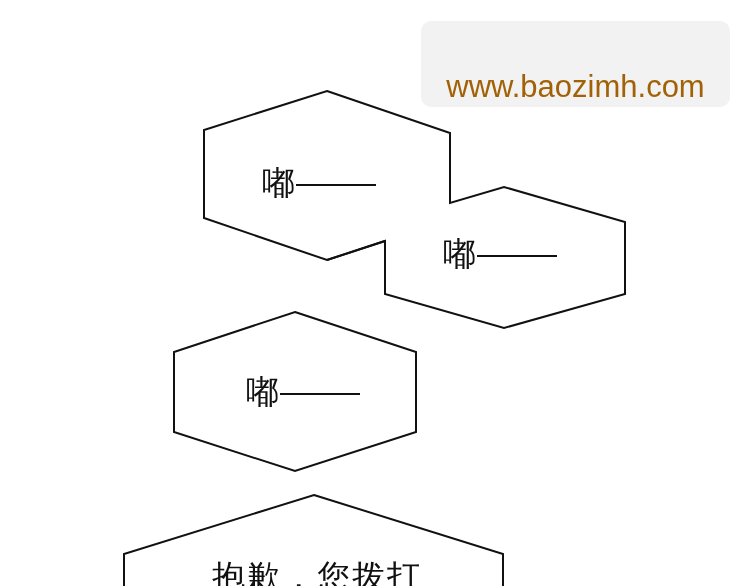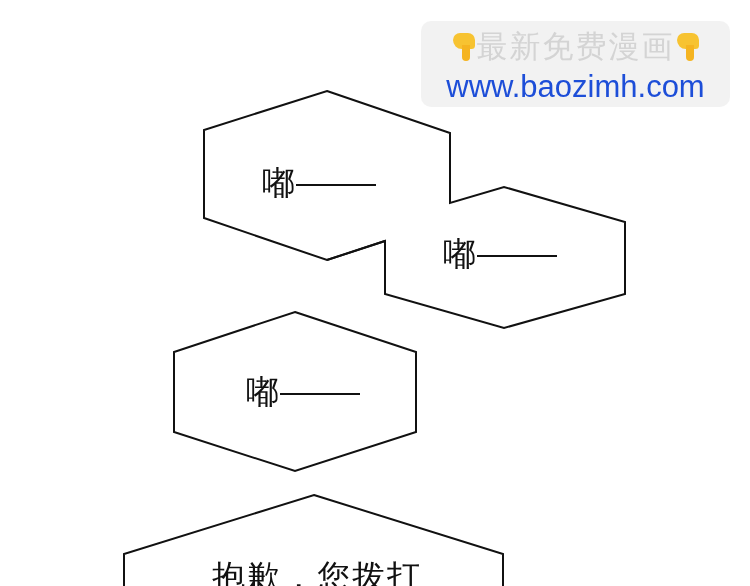--- a/index.html
+++ b/index.html
@@ -4,21 +4,21 @@
 <style>
   html, body { margin: 0; padding: 0; background: #ffffff; }
   body { width: 750px; height: 586px; position: relative; overflow: hidden; font-family: "DejaVu Sans", sans-serif; }
   .panel { position: absolute; left: 0; top: 0; width: 750px; height: 586px; }
   svg.bubbles { position: absolute; left: 0; top: 0; }
   .sfx { position: absolute; font-size: 33px; color: #111; line-height: 1; white-space: nowrap; }
   .sfx .dash { display: inline-block; width: 80px; height: 2px; background: #111; vertical-align: middle; margin-left: 1px; }
   .caption { position: absolute; font-size: 33px; color: #111; line-height: 1; white-space: nowrap; letter-spacing: 2px; }
   .watermark { position: absolute; left: 421px; top: 21px; width: 309px; height: 86px; background: rgba(240,240,240,0.85); border-radius: 10px; }
   .wm-line1 { position: absolute; left: 0; top: 10px; width: 309px; text-align: center; font-size: 31px; color: #d4d4d4; letter-spacing: 2px; line-height: 1; }
-  .wm-line2 { position: absolute; left: 0; top: 50px; width: 309px; text-align: center; font-size: 31px; color: #1d4ed8; line-height: 1; font-family: "Liberation Sans", sans-serif; }
+  .wm-line2 { position: absolute; left: 0; top: 50px; width: 309px; text-align: center; font-size: 31px; color: #a16207; line-height: 1; font-family: "Liberation Sans", sans-serif; }
   .hand { display: inline-block; width: 26px; height: 30px; position: relative; vertical-align: -4px; }
   .hand::before { content: ""; position: absolute; left: 2px; top: 2px; width: 22px; height: 16px; background: #f7c331; border-radius: 8px 8px 4px 10px; }
   .hand::after { content: ""; position: absolute; left: 11px; top: 14px; width: 8px; height: 16px; background: #f5b421; border-radius: 0 0 5px 5px; }
 </style>
 </head>
 <body>
 
 <div class="panel">
 
   <svg class="bubbles" width="750" height="586" viewBox="0 0 750 586">
@@ -36,19 +36,16 @@
     <span>嘟</span><span class="dash"></span>
   </div>
 
   <div class="sfx" style="left:246px; top:375px;">
     <span>嘟</span><span class="dash"></span>
   </div>
 
   <div class="caption" style="left:212px; top:560px;">抱歉，您拨打</div>
 
   <div class="watermark">
-    <div class="wm-line1">
-      <span class="hand"></span><span>最新免费漫画</span><span class="hand"></span>
-    </div>
     <div class="wm-line2">www.baozimh.com</div>
   </div>
 
 </div>
 
 </body></html>

